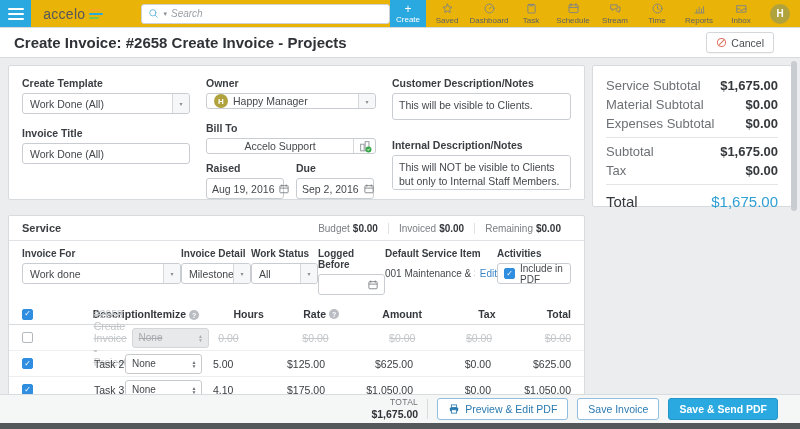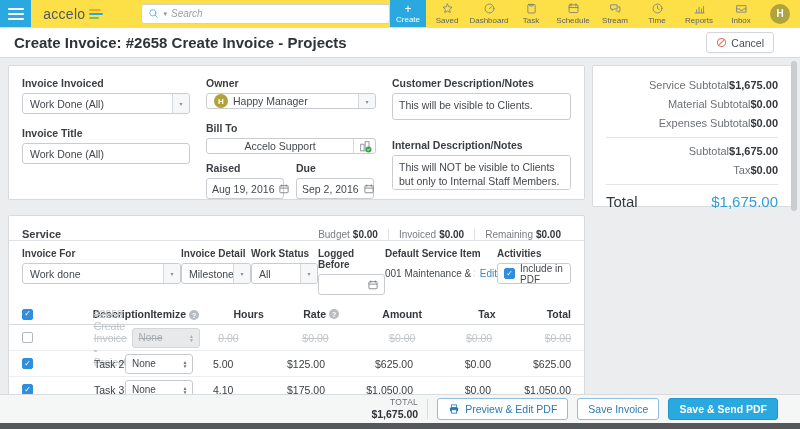--- a/index.html
+++ b/index.html
@@ -1,21 +1,21 @@
 <!DOCTYPE html>
 <html><head>
 <meta charset="utf-8">
 <style>
   * { margin:0; padding:0; box-sizing:border-box; }
   html,body { width:800px; height:429px; }
   body { font-family:"Liberation Sans","DejaVu Sans",sans-serif; color:#3c4043; background:#ebedef; overflow:hidden; }
   .page { position:relative; width:800px; height:429px; overflow:hidden; background:#ebedef; }
 
   
-  .navbar { position:absolute; top:0; left:0; right:0; height:28px; background:#fde047; border-bottom:1px solid #d9dcde; display:flex; align-items:stretch; z-index:30; }
+  .navbar { position:absolute; top:0; left:0; right:0; height:28px; background:#eab308; border-bottom:1px solid #d9dcde; display:flex; align-items:stretch; z-index:30; }
   .hamburger { width:38px; background:#29a9e0; display:flex; flex-direction:column; justify-content:center; align-items:center; gap:3px; cursor:pointer; }
   .hamburger i { display:block; width:16px; height:2px; background:#fff; border-radius:1px; }
   .logo { display:flex; align-items:center; gap:4px; padding:0 10px 0 12px; }
   .logo-text { font-size:14px; color:#55585c; letter-spacing:.3px; font-weight:400; }
   .logo-mark { display:flex; flex-direction:column; gap:2px; }
   .logo-mark i { display:block; height:2px; border-radius:1px; }
   .logo-mark i:nth-child(1){ width:12px; background:#f5a623; }
   .logo-mark i:nth-child(2){ width:14px; background:#29a9e0; }
   .logo-mark i:nth-child(3){ width:10px; background:#7ec24a; }
   .searchbox { flex:0 1 300px; align-self:center; margin-left:28px; height:20px; border:1px solid #cdd1d4; border-radius:3px; background:#fff; display:flex; align-items:center; padding:0 6px; gap:4px; }
@@ -59,31 +59,31 @@
   .datefield { width:78px; }
   .dateinput { height:21px; border:1px solid #c9cdd1; border-radius:3px; display:flex; align-items:center; font-size:10.5px; color:#44484c; padding:0 5px; gap:4px; cursor:pointer; }
   .dateinput .dval { flex:1; white-space:nowrap; }
   .cal-icon { width:12px; height:12px; flex:0 0 auto; }
   .cal-icon rect,.cal-icon path { fill:none; stroke:#73777b; stroke-width:1.1; }
   .ftextarea { border:1px solid #c9cdd1; border-radius:3px; font-size:10.5px; color:#44484c; padding:4px 6px; line-height:1.35; resize:none; font-family:inherit; width:100%; }
   .ta1 { height:35px; } .ta2 { height:46px; }
 
   
   .summary-card { flex:1; height:142px; padding:10px 13px; }
-  .sumrow { display:flex; justify-content:flex-end; font-size:11px; line-height:19px;margin-left:32px; }
+  .sumrow { display:flex; justify-content:space-between; font-size:13px; line-height:19px; }
   .sumrow .sl { color:#6d7175; }
   .sumrow .sv { color:#34383c; font-weight:bold; }
   .sumdiv { border-top:1px solid #e3e5e7; margin:4px 0; }
   .totalrow { display:flex; justify-content:space-between; align-items:center; margin-top:8px; }
   .totalrow .tl { font-size:15px; color:#34383c; }
   .totalrow .tv { font-size:15px; color:#2e9fd4; }
 
   
   .service-card { margin-top:8px; width:577px; }
-  .svc-head { display:flex; align-items:flex-end; height:25px; padding:0 13px; border-bottom:1px solid #e0e2e5; }
+  .svc-head { display:flex; align-items:center; height:25px; padding:0 13px; border-bottom:1px solid #e0e2e5; }
   .svc-title { font-size:11px; font-weight:bold; color:#3a3e42; }
   .svc-stats { margin-left:auto; display:flex; align-items:center; }
   .stat { font-size:10px; color:#7a7e83; padding:0 10px; border-left:1px solid #e0e2e5; }
   .stat:first-child { border-left:0; }
   .stat b { color:#34383c; margin-left:3px; }
   .filters { display:flex; padding:7px 13px 9px; }
   .ffield .flabel { margin:0 0 4px; font-size:10px; }
   .w-invfor { flex:1; } .w-invdet { width:70px; } .w-status { width:67px; } .w-logged { width:67px; } .w-dsi { width:112px; } .w-act { width:74px; }
   .dsi-line { height:21px; display:flex; align-items:center; gap:5px; font-size:10px; color:#44484c; }
   .dsi-line .dsi-text { white-space:nowrap; overflow:hidden; }
@@ -100,21 +100,21 @@
   .tr { height:26px; border-bottom:1px solid #eceeef; color:#3c4043; }
   .c-cb { width:24px; display:flex; align-items:center; }
   .c-desc { flex:1;margin-left:48px; }
   .c-item { width:88px; }
   .c-hours { width:48px; text-align:left; }
   .c-rate { width:64px; text-align:right; }
   .c-amt { width:88px; text-align:right; }
   .c-tax { width:78px; text-align:right; }
   .c-total { width:80px; text-align:right; }
   .hflex { display:flex; align-items:center; justify-content:flex-end; }
-  .itemize-sel { width:68px; height:20px; border:1px solid #c6cacd; border-radius:3px; background:#fff; display:flex; align-items:center; font-size:10px; color:#44484c; cursor:pointer; }
+  .itemize-sel { width:77px; height:20px; border:1px solid #c6cacd; border-radius:3px; background:#fff; display:flex; align-items:center; font-size:10px; color:#44484c; cursor:pointer; }
   .itemize-sel .iv { flex:1; padding:0 6px; }
   .stepper { width:14px; display:flex; flex-direction:column; align-items:center; line-height:4px; font-size:5px; color:#6d7175; }
   .tr.disabled { color:#c3c7ca; }
   .tr.disabled .c-desc, .tr.disabled .c-hours, .tr.disabled .c-rate, .tr.disabled .c-amt, .tr.disabled .c-tax, .tr.disabled .c-total { text-decoration:line-through; }
   .tr.disabled .itemize-sel { background:#e7e9ea; border-color:#d4d7da; color:#a9adb1; }
   .tr.disabled .itemize-sel .iv { text-decoration:line-through; }
   .tr.disabled .stepper { color:#a9adb1; }
   .tfoot { height:25px; display:flex; align-items:center; padding:0 13px; }
   .addline { display:flex; align-items:center; gap:6px; font-size:10.5px; color:#3a87c8; cursor:pointer; }
   .plus-circ { width:12px; height:12px; border:1px solid #6aa6d6; border-radius:50%; display:inline-flex; align-items:center; justify-content:center; font-size:9px; line-height:1; color:#3a87c8; }
@@ -236,21 +236,21 @@
         </svg>
       <span>Cancel</span>
     </div>
   </div>
 
   <div class="content">
     <div class="row1">
 
       <div class="card form-card">
         <div class="fcol fcol1">
-          <div class="flabel">Invoice Invoiced</div>
+          <div class="flabel">Create Template</div>
           <div class="fselect">
             <span class="sel-text">Work Done (All)</span>
             <span class="sel-caret">▾</span>
           </div>
           <div class="flabel" style="margin-top:13px">Invoice Title</div>
           <input class="finput" type="text" value="Work Done (All)" style="">
         </div>
 
         <div class="fcol fcol2">
           <div class="flabel">Owner</div>

